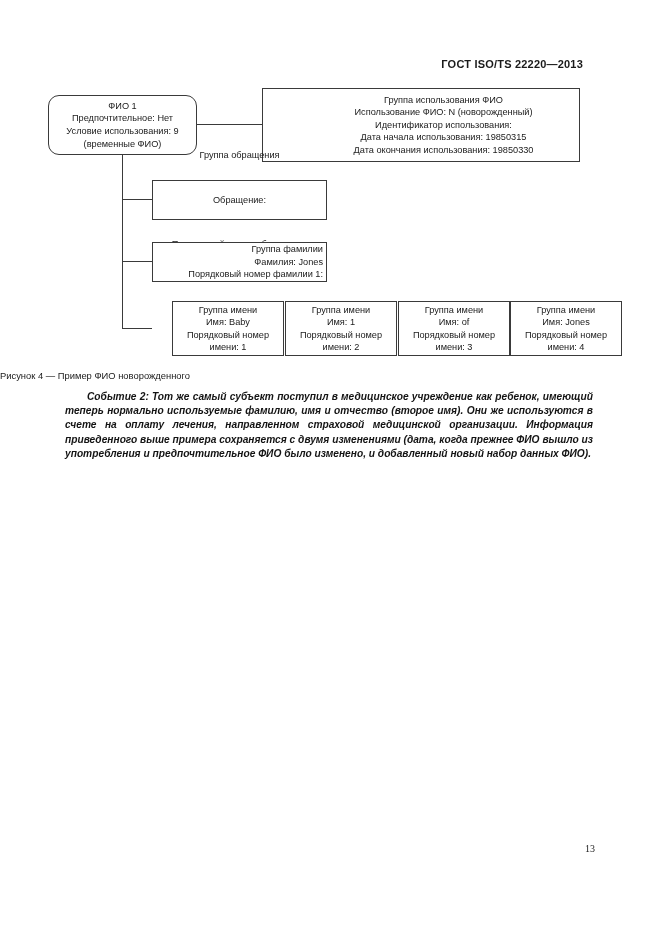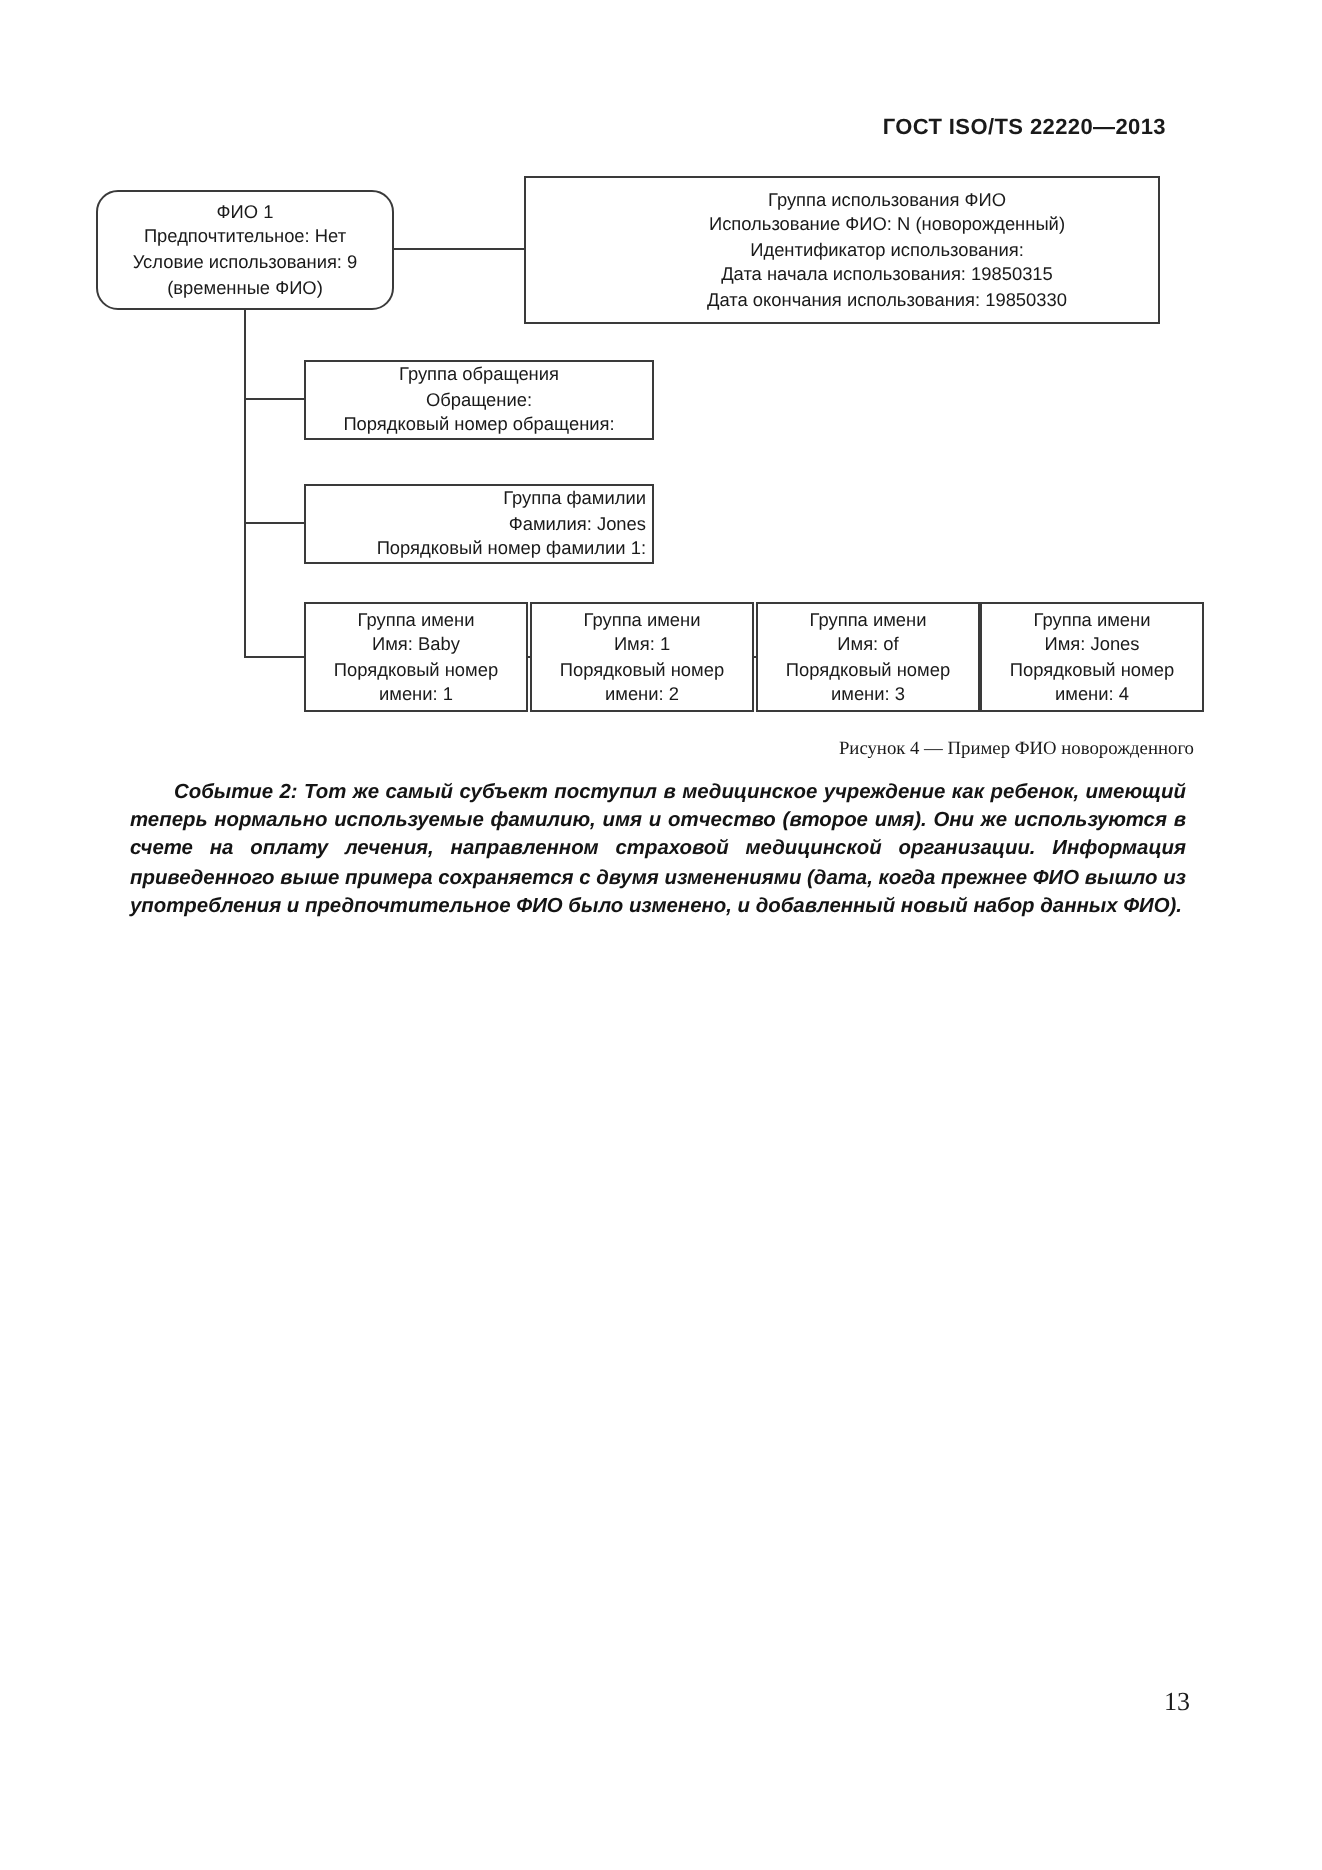--- a/index.html
+++ b/index.html
@@ -24,24 +24,24 @@
     position:absolute;box-sizing:border-box;
     border:1.3px solid #3a3a3a;background:#fff;
     font-size:9.2px;line-height:12.6px;text-align:center;
     display:flex;flex-direction:column;justify-content:center;
     padding:2px 3px;white-space:nowrap;
   }
   .node .ln{display:block;}
 
   #node-fio1{left:48px;top:95px;width:149px;height:60px;border-radius:11px;}
   #node-usage{left:262px;top:88px;width:318px;height:74px;padding-left:48px;}
-  #node-title{left:152px;top:180px;width:175px;height:40px;}
+  #node-title{left:152px;top:180px;width:175px;height:40px;gap:32px;}
   #node-family{left:152px;top:242px;width:175px;height:40px;align-items:flex-end;}
 
-  .node-given{top:301px;width:112px;height:55px;line-height:12.4px;}
+  .node-given{top:301px;width:112px;height:55px;line-height:12.4px;margin-left:20px;}
   #node-given-1{left:152px;}
   #node-given-2{left:265px;}
   #node-given-3{left:378px;}
   #node-given-4{left:490px;}
 
   
   .conn{position:absolute;background:#3a3a3a;}
   .h{height:1.3px;}
   .v{width:1.3px;}
 
@@ -56,36 +56,36 @@
   
   #conn-trunk-given{left:122px;top:328px;width:30px;}
   .g-link{top:328px;width:13px;}
   #conn-link-12{left:264px;}
   #conn-link-23{left:377px;}
   #conn-link-34{left:489px;}
 
   
   .caption{
     position:absolute;top:370px;left:0;width:597px;
-    text-align:right;font-size:9.4px;font-family:Liberation Serif, serif;
+    text-align:left;font-size:9.4px;
   }
 
   
   .body-par{
     position:absolute;left:65px;top:390px;width:528px;
     font-size:10.2px;line-height:14.2px;
     font-style:italic;font-weight:bold;
     text-align:justify;text-indent:22px;
     color:#141414;
   }
 
   
   .page-number{
     position:absolute;right:66px;top:843px;
-    font-size:13px;
+    font-size:10px;
     font-family:Liberation Serif, serif;
   }
 </style>
 </head>
 <body>
 
 <div class="page">
 
   <div class="doc-header">ГОСТ ISO/TS 22220—2013</div>
 

